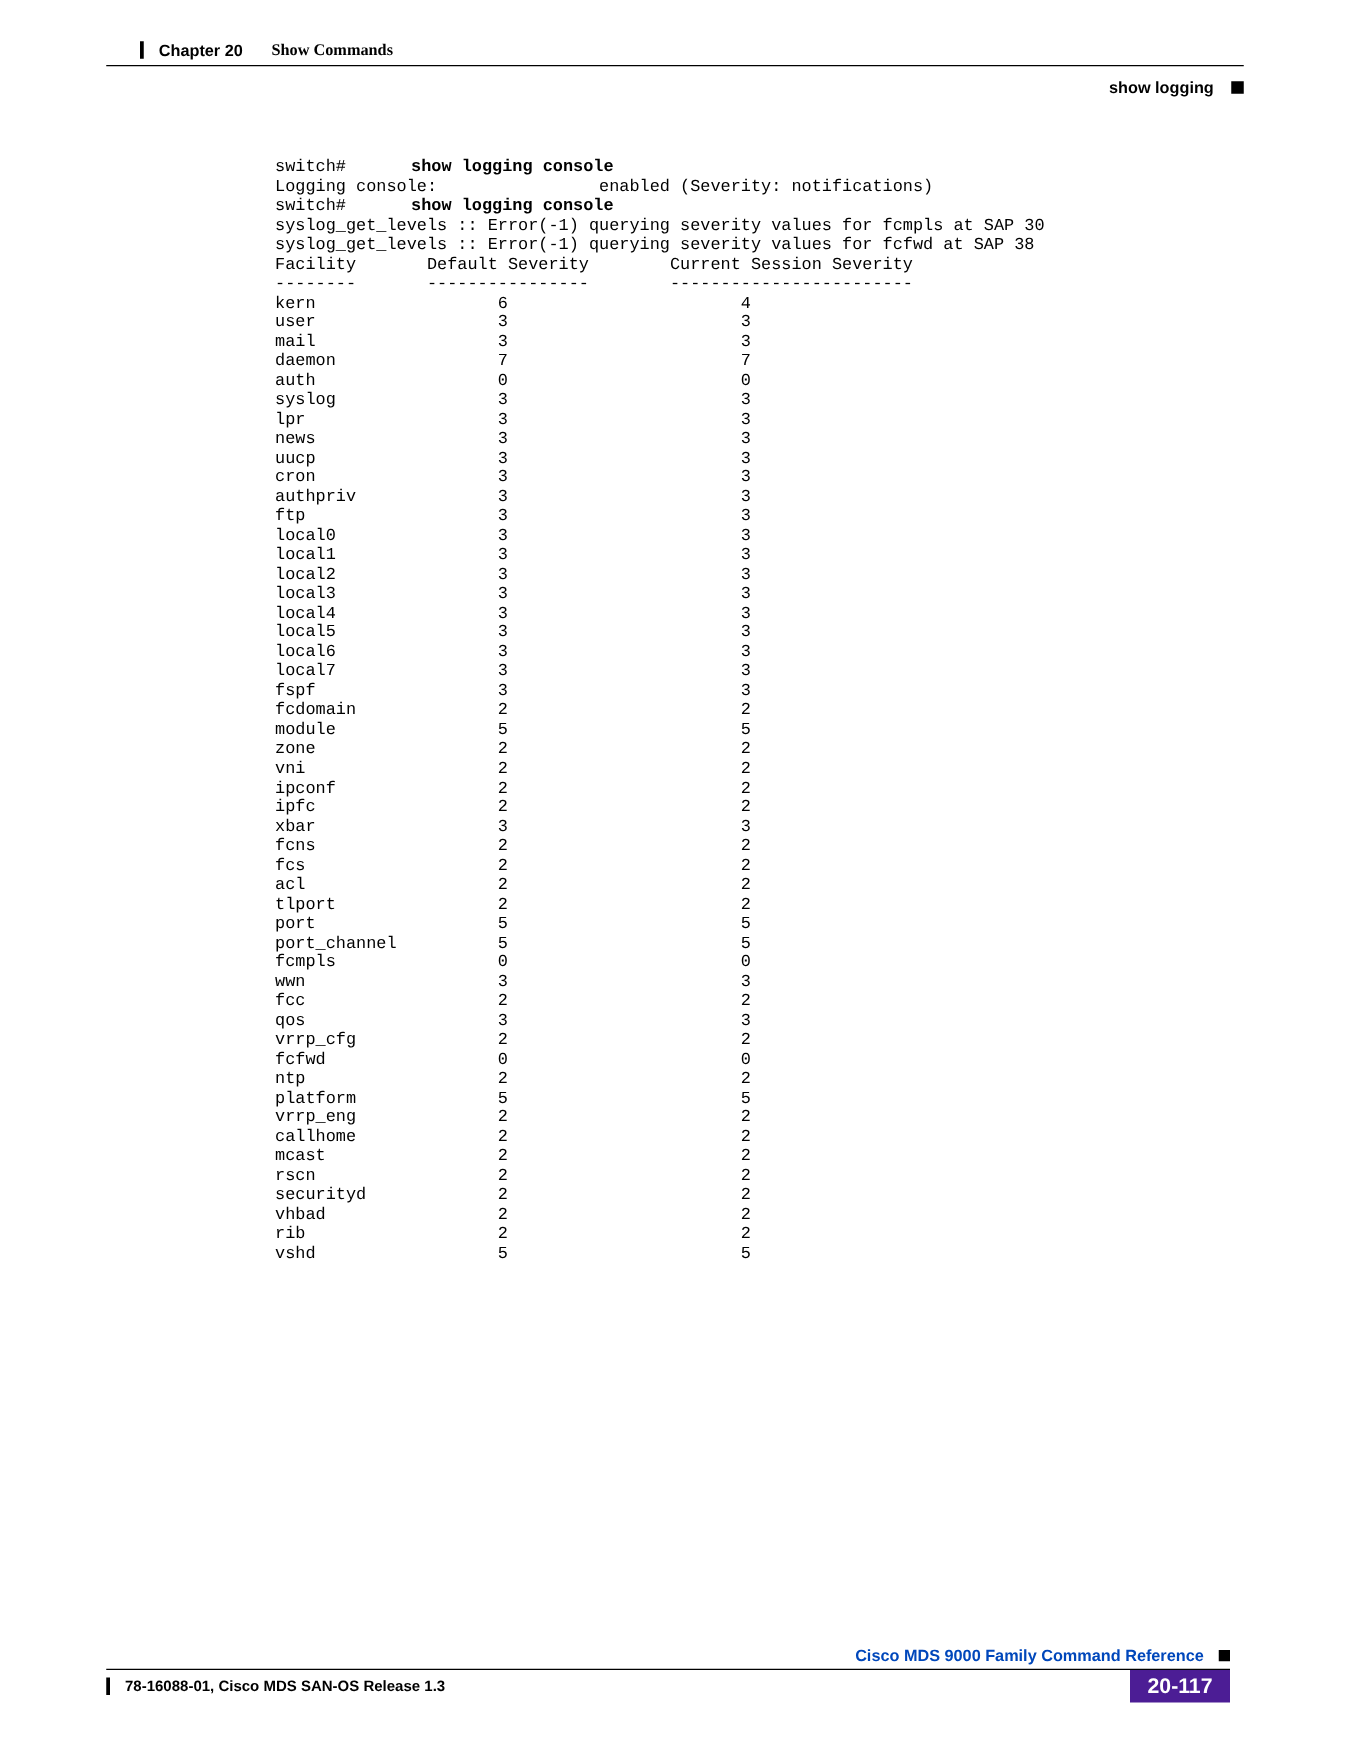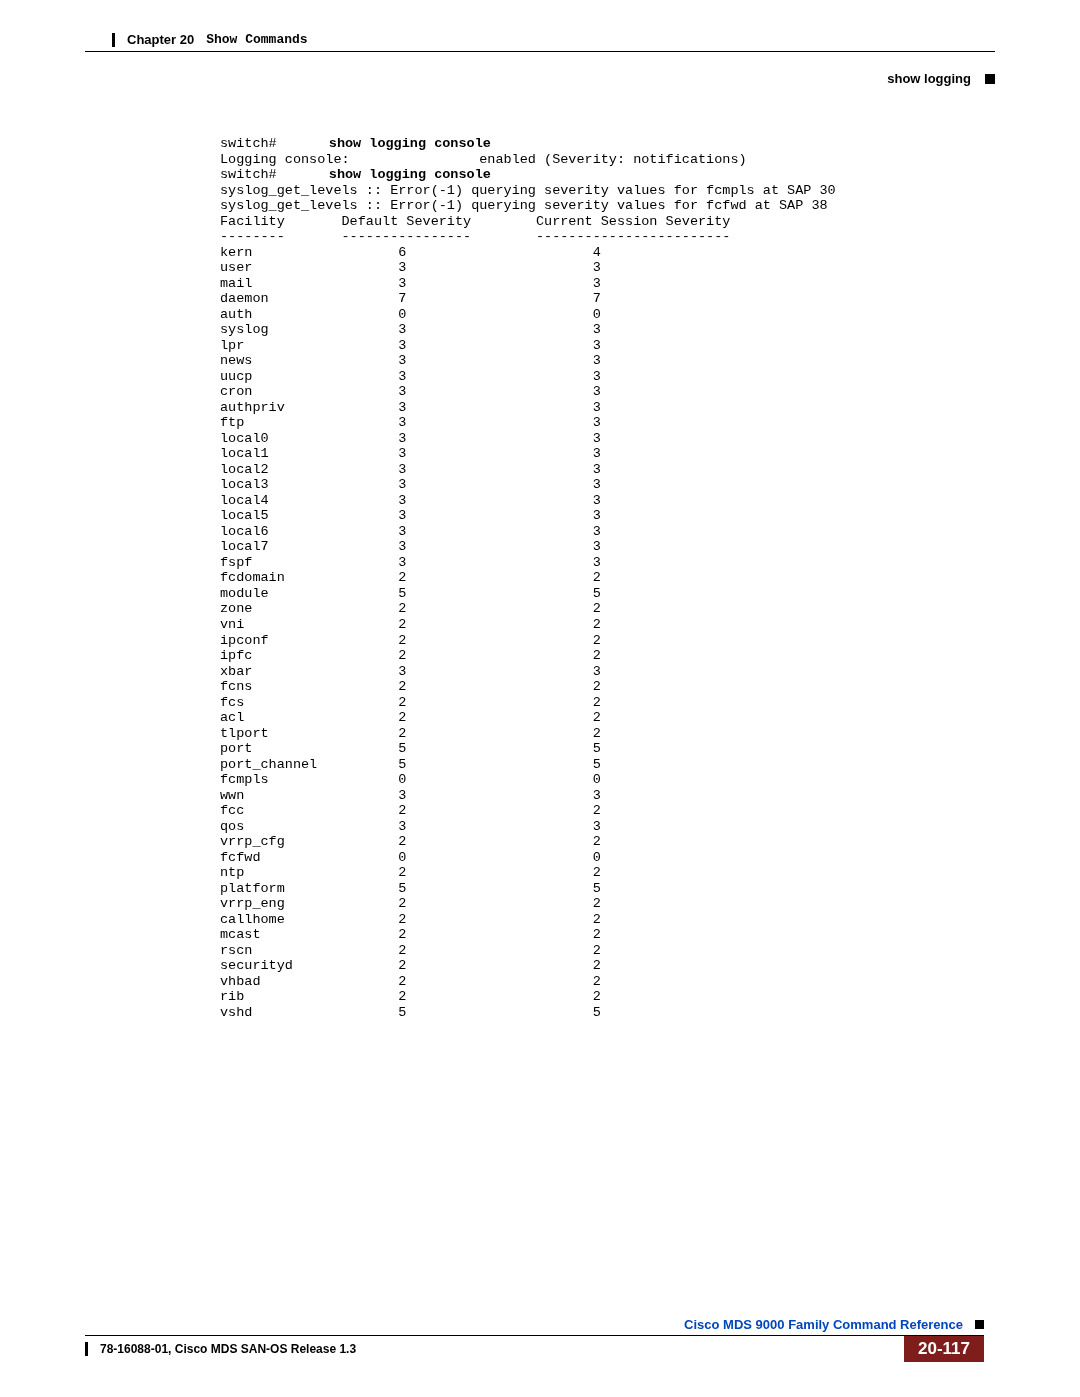--- a/index.html
+++ b/index.html
@@ -22,31 +22,31 @@
       height: 14px;
       background: #000;
       margin-right: 12px;
     }
     .chapter-label {
       font-family: Arial, Helvetica, sans-serif;
       font-weight: bold;
       font-size: 13px;
     }
     .chapter-title {
-      font-family: Liberation Mono, monospace;
-      font-weight: bold;
-      font-size: 13px;
-      margin-left: 12px;
+      font-family: Liberation Serif, serif;
+      font-weight: bold;
+      font-size: 13px;
+      margin-left: 23px;
     }
     .sub-header-line {
       display: flex;
       justify-content: flex-end;
       align-items: center;
       border-top: 1px solid #000;
-      padding-top: 19px;
+      padding-top: 9px;
     }
     .section-title {
       font-family: Arial, Helvetica, sans-serif;
       font-weight: bold;
       font-size: 13px;
       margin-right: 14px;
     }
     .header-square-right {
       width: 10px;
       height: 10px;
@@ -115,21 +115,21 @@
     .footer-release {
       font-family: Arial, Helvetica, sans-serif;
       font-weight: bold;
       font-size: 12px;
     }
     .page-number {
       font-family: Arial, Helvetica, sans-serif;
       font-weight: bold;
       font-size: 17px;
       color: #fff;
-      background: #7f1d1d;
+      background: #4c1d95;
       padding: 3px 14px;
     }
   </style>
 </head>
 <body>
 
 <div class="header-line">
   <div class="header-bar-left"></div>
   <span class="chapter-label">Chapter 20</span>
   <span class="chapter-title">Show Commands</span>

